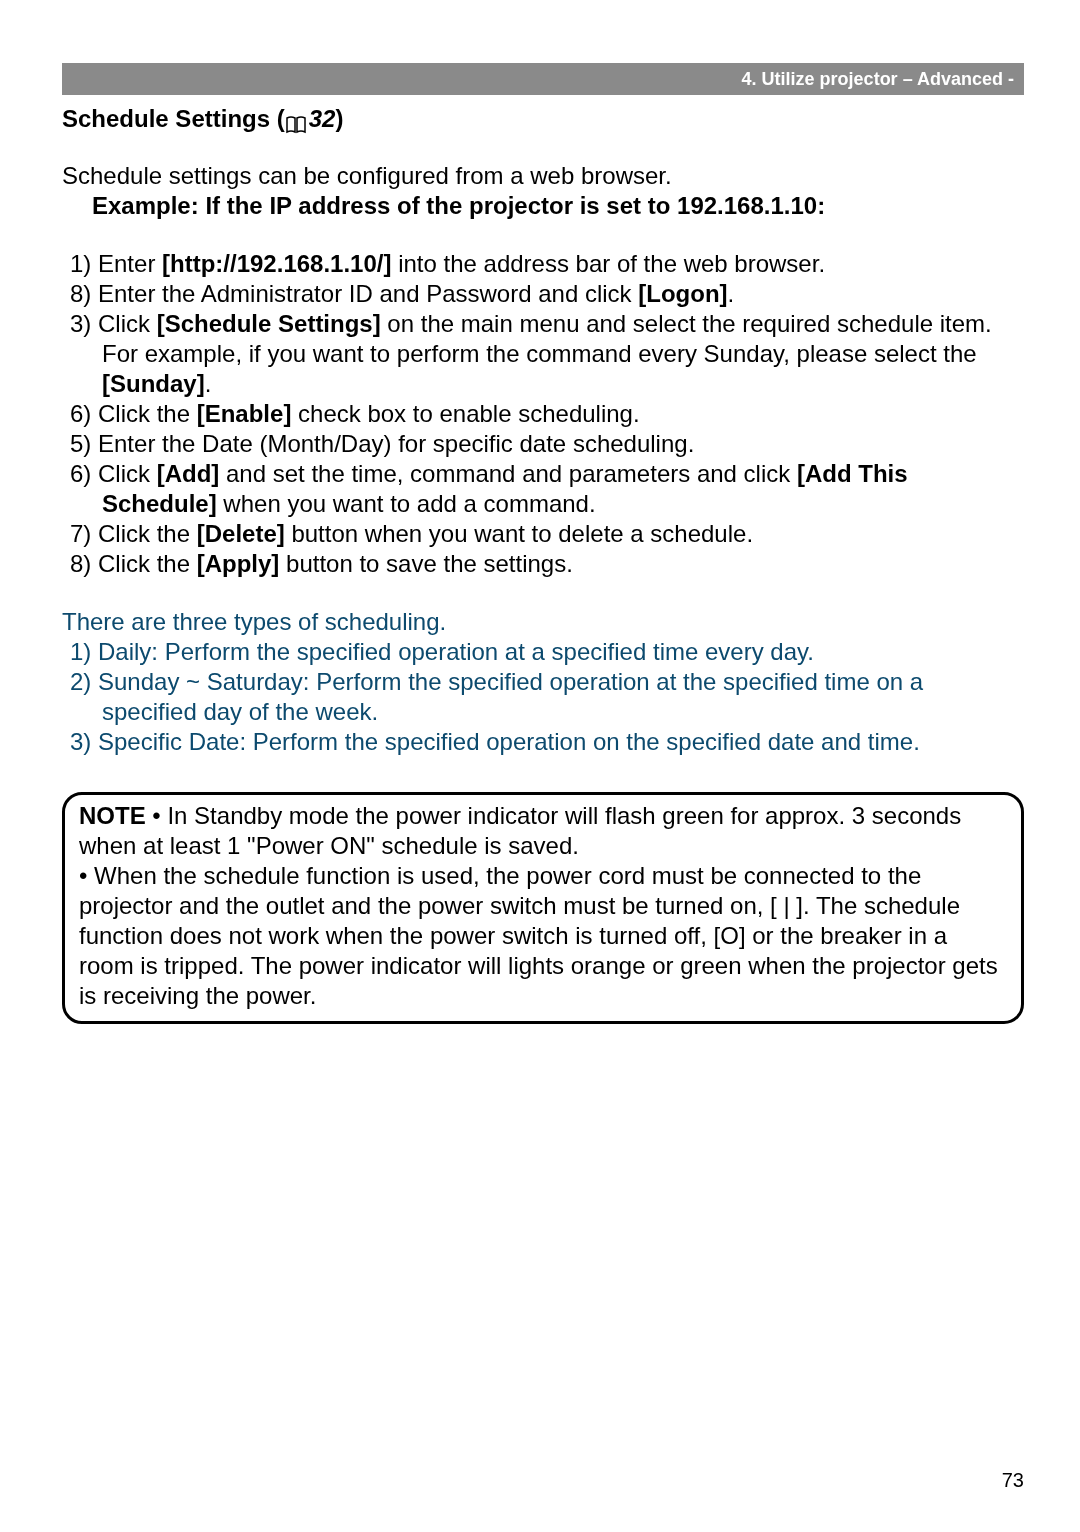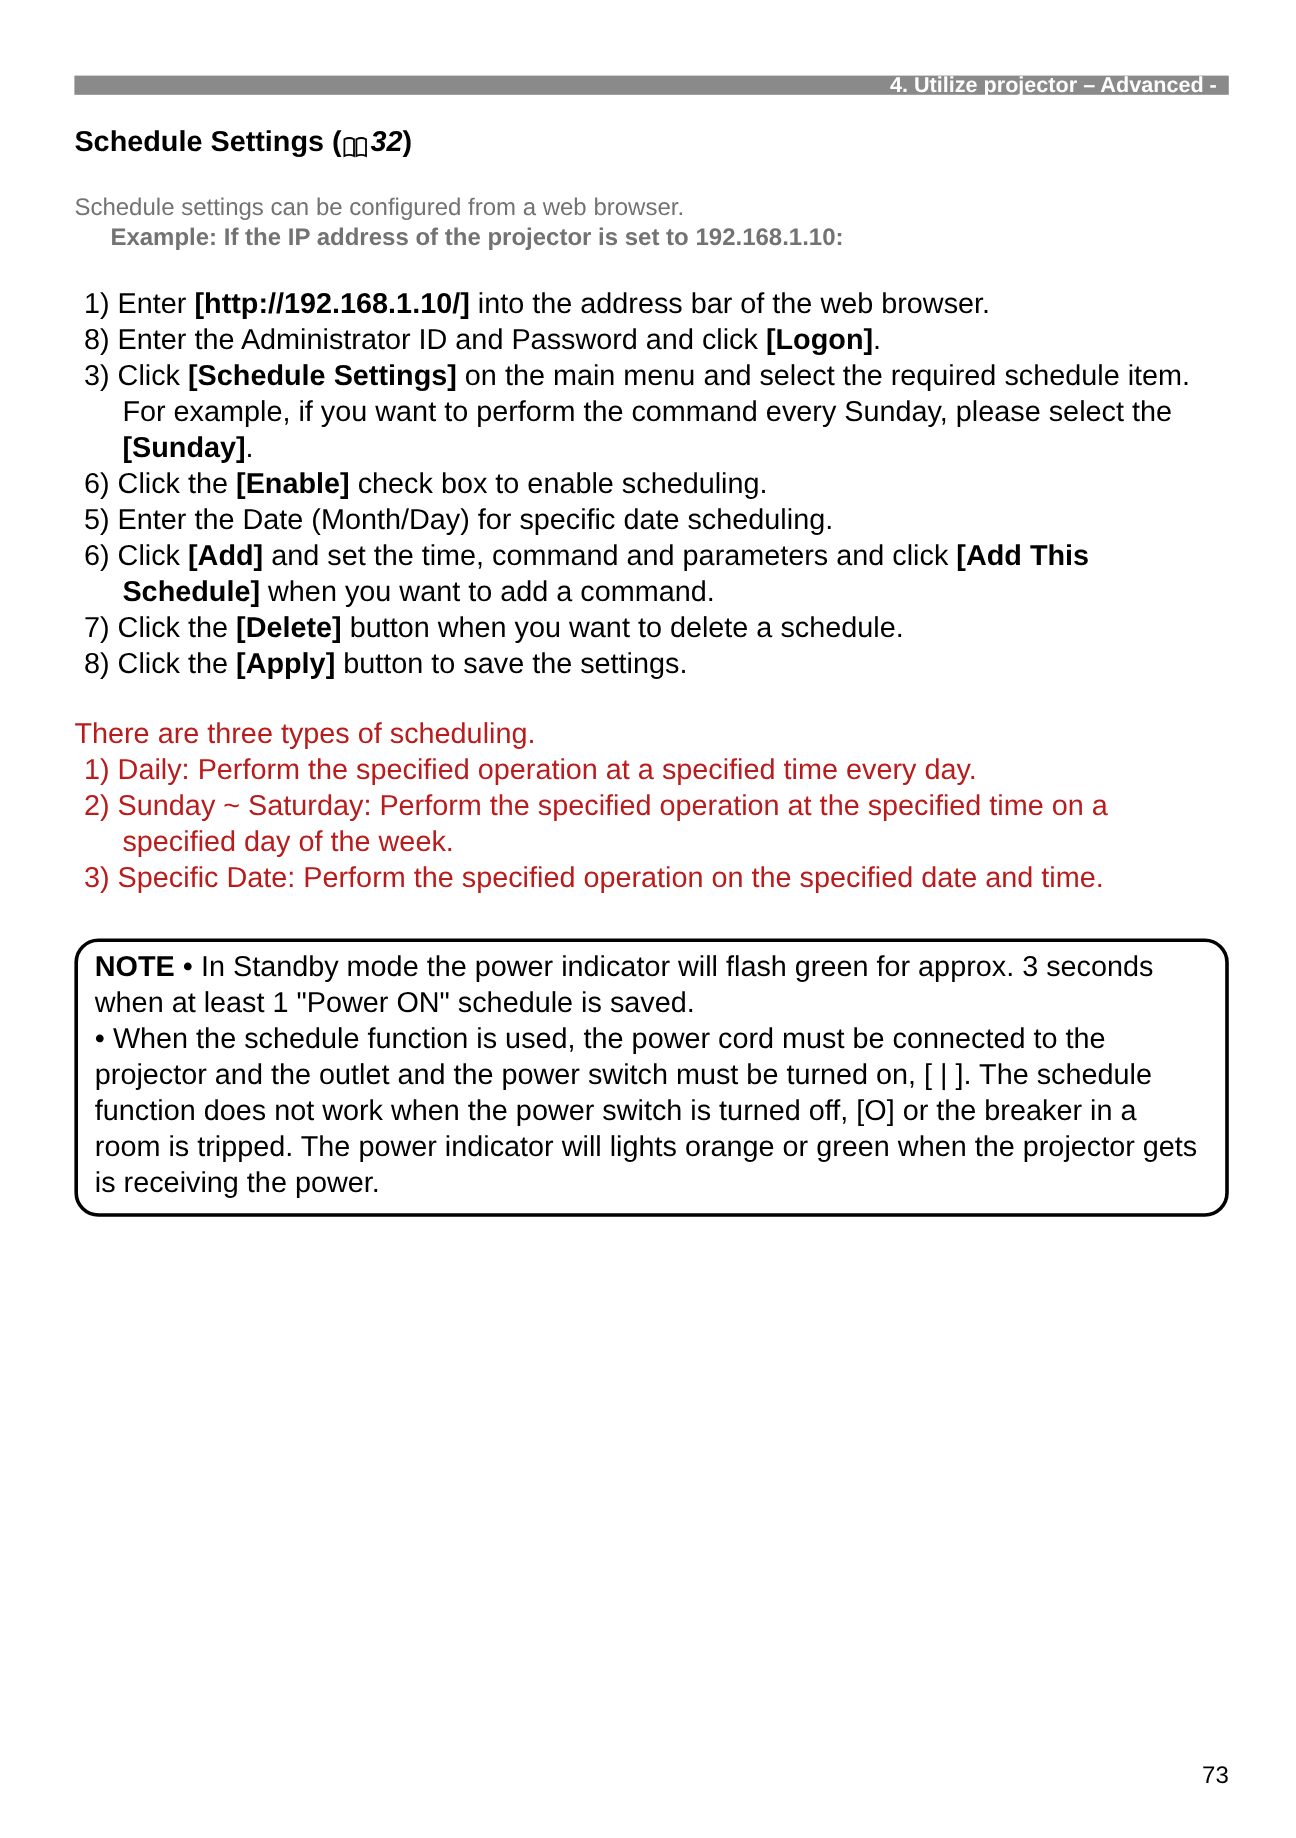--- a/index.html
+++ b/index.html
@@ -12,21 +12,21 @@
       height: 1532px;
       background: #ffffff;
       font-family: Arial, Helvetica, sans-serif;
       position: relative;
     }
     .header-bar {
       position: absolute;
       top: 63px;
       left: 62px;
       right: 56px;
-      height: 16px;
+      height: 32px;
       background: #8a8a8a;
       display: flex;
       align-items: center;
       justify-content: flex-end;
       padding-right: 10px;
     }
     .header-bar-text {
       color: #ffffff;
       font-weight: bold;
       font-size: 18px;
@@ -48,23 +48,23 @@
       font-weight: bold;
     }
     .book-icon {
       display: inline-block;
       width: 22px;
       height: 18px;
       vertical-align: middle;
       margin-right: 2px;
     }
     .intro-text {
-      font-size: 20px;
+      font-size: 24px;
       line-height: 1.25;
-      color: #737373;
+      color: #000000;
       margin-bottom: 28px;
     }
     .example-line {
       font-weight: bold;
       margin-left: 30px;
     }
     .steps-list {
       font-size: 24px;
       line-height: 1.25;
       color: #000000;
@@ -74,21 +74,21 @@
       padding-left: 40px;
       text-indent: -32px;
       margin-left: 0;
     }
     .bold {
       font-weight: bold;
     }
     .types-text {
       font-size: 24px;
       line-height: 1.25;
-      color: #b91c1c;
+      color: #0c4a6e;
       margin-bottom: 35px;
     }
     .type-item {
       padding-left: 40px;
       text-indent: -32px;
     }
     .note-box {
       border: 3px solid #000000;
       border-radius: 20px;
       padding: 6px 14px 10px 14px;

